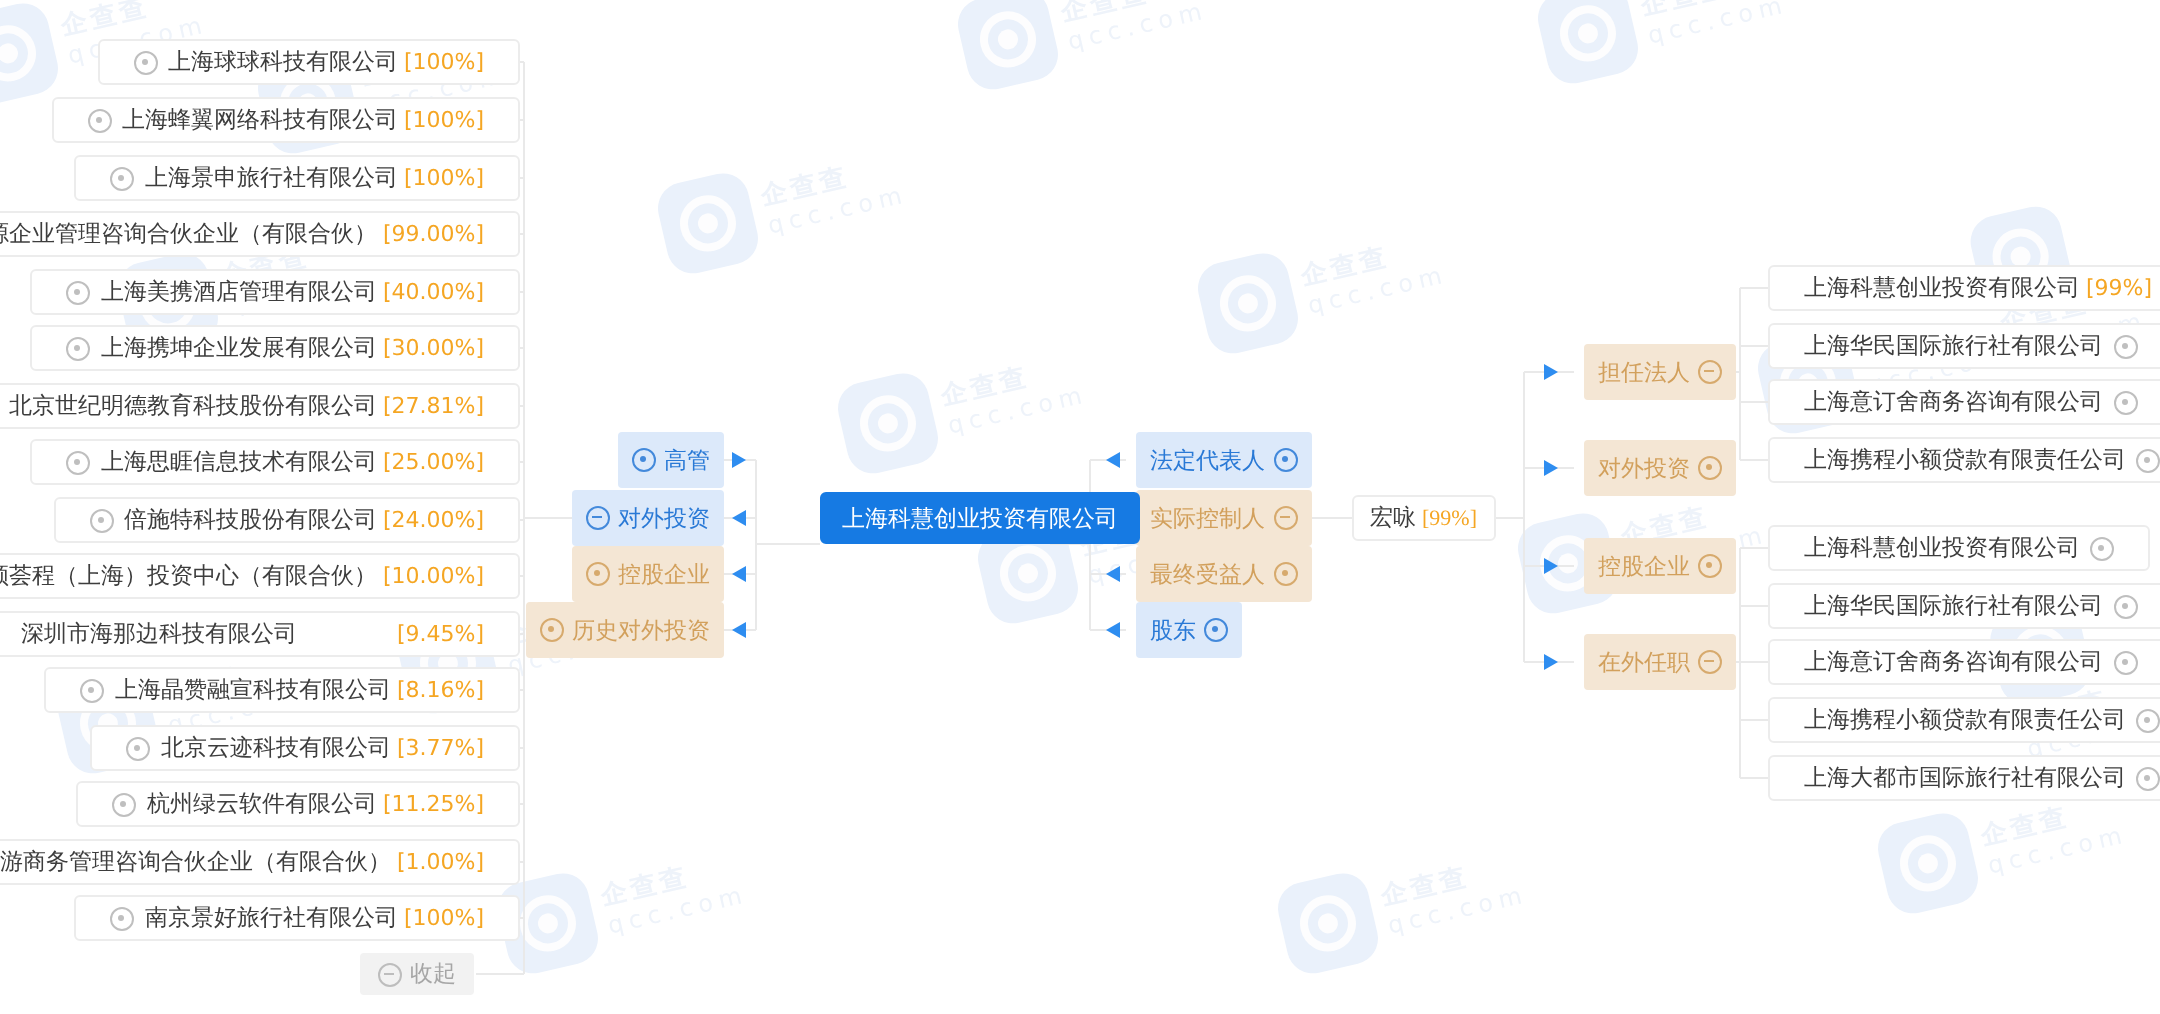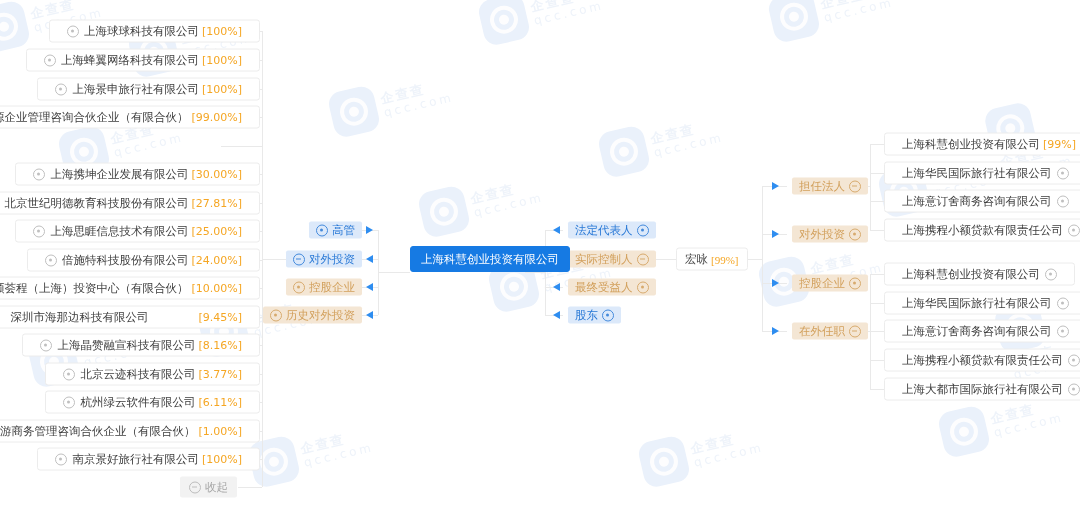--- a/index.html
+++ b/index.html
@@ -61,21 +61,21 @@
     position:absolute;z-index:5;
     background:#167ae3;border:1px solid #167ae3;border-radius:3px;
     color:#fff;font-size:11.5px;height:26px;
     display:flex;align-items:center;justify-content:center;
     padding:0 10px;white-space:nowrap;box-sizing:border-box;
   }
 
   
   .chip{
     position:absolute;z-index:4;box-sizing:border-box;
-    height:17px;border-radius:2px;
+    height:28px;border-radius:2px;
     display:flex;align-items:center;justify-content:center;
     font-size:11.5px;white-space:nowrap;padding:0 7px;
   }
   .chip.blue{background:#dce9fa;color:#2979d6;}
   .chip.tan {background:#f4e6d4;color:#d2a05c;}
   .chip .cico{
     display:inline-block;width:10px;height:10px;border-radius:50%;
     border:1px solid currentColor;position:relative;flex:0 0 auto;opacity:.85;
   }
   .chip .cico:before{content:"";position:absolute;left:2px;top:4px;width:5px;height:1px;background:currentColor;}
@@ -225,20 +225,25 @@
     </div>
     <div class="node" style="top: 89px; transform: translateY(-50%); right: 820px;">
       <span class="exp l dot"></span>
       <span>上海景申旅行社有限公司</span>
       <span class="pct">[100%]</span>
     </div>
     <div class="node" style="top: 117px; transform: translateY(-50%); right: 820px;">
       <span>宁波程源企业管理咨询合伙企业（有限合伙）</span>
       <span class="pct">[99.00%]</span>
     </div>
+    <div class="node" style="top: 146px; transform: translateY(-50%); right: 820px;">
+      <span class="exp l dot"></span>
+      <span>上海美携酒店管理有限公司</span>
+      <span class="pct">[40.00%]</span>
+    </div>
     <div class="node" style="top: 174px; transform: translateY(-50%); right: 820px;">
       <span class="exp l dot"></span>
       <span>上海携坤企业发展有限公司</span>
       <span class="pct">[30.00%]</span>
     </div>
     <div class="node" style="top: 203px; transform: translateY(-50%); right: 820px;">
       <span class="exp l dot"></span>
       <span>北京世纪明德教育科技股份有限公司</span>
       <span class="pct">[27.81%]</span>
     </div>
@@ -267,21 +272,21 @@
       <span class="pct">[8.16%]</span>
     </div>
     <div class="node" style="top: 374px; transform: translateY(-50%); right: 820px;">
       <span class="exp l dot"></span>
       <span>北京云迹科技有限公司</span>
       <span class="pct">[3.77%]</span>
     </div>
     <div class="node" style="top: 402px; transform: translateY(-50%); right: 820px;">
       <span class="exp l dot"></span>
       <span>杭州绿云软件有限公司</span>
-      <span class="pct">[6.11%]</span>
+      <span class="pct">[11.25%]</span>
     </div>
     <div class="node" style="top: 431px; transform: translateY(-50%); right: 820px;">
       <span>宁波游游商务管理咨询合伙企业（有限合伙）</span>
       <span class="pct">[1.00%]</span>
     </div>
     <div class="node" style="top: 459px; transform: translateY(-50%); right: 820px;">
       <span class="exp l dot"></span>
       <span>南京景好旅行社有限公司</span>
       <span class="pct">[100%]</span>
     </div>

